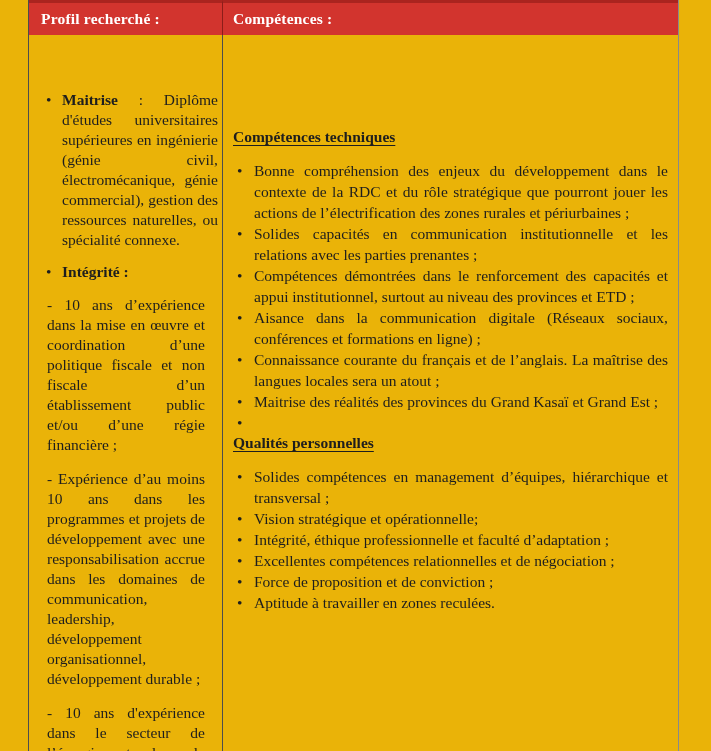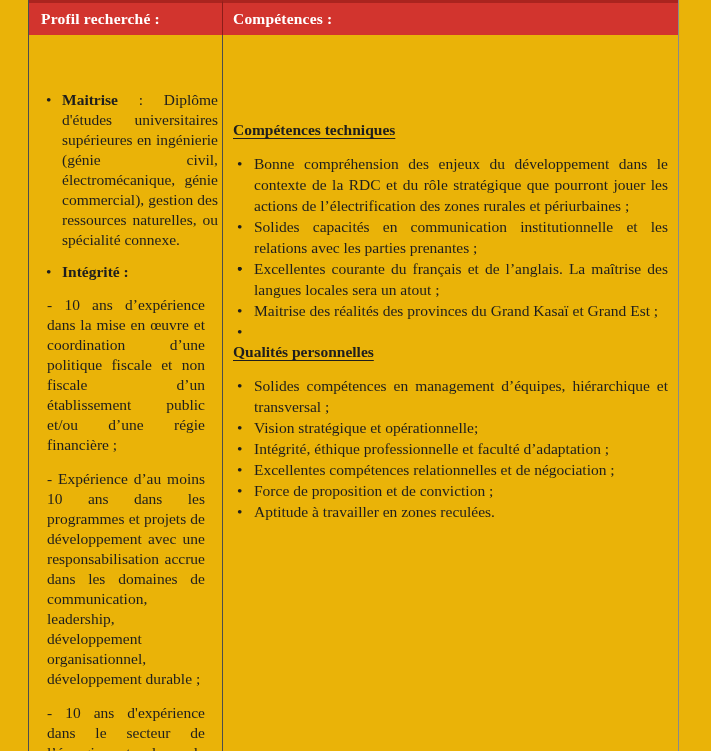--- a/index.html
+++ b/index.html
@@ -50,21 +50,21 @@
     text-align: justify;
     overflow: hidden;
   }
   .cell-left {
     border-right: 1px solid #4d4d4d;
     padding: 0 4px 0 5px;
     font-size: 15.5px;
     line-height: 20px;
   }
   .cell-right {
-    padding: 4px 10px;
+    padding: 11px 10px;
     font-size: 15.5px;
     line-height: 21px;
   }
 
   
   .pf-list { list-style: none; margin: 55px 0 0 0; padding: 0; }
   .pf-item { position: relative; padding-left: 28px; }
   .pf-item + .pf-item { margin-top: 12px; }
   .pf-item .blt { position: absolute; left: 12px; top: 0; }
 
@@ -119,27 +119,27 @@
     <div class="cell cell-right">
       <h3 class="cp-heading">Compétences techniques</h3>
       <ul class="cp-list">
           <li class="cp-item">
           <span class="blt">•</span><span>Bonne compréhension des enjeux du développement dans le contexte de la RDC et du rôle stratégique que pourront jouer les actions de l’électrification des zones rurales et périurbaines ;</span>
         </li>
           <li class="cp-item">
           <span class="blt">•</span><span>Solides capacités en communication institutionnelle et les relations avec les parties prenantes ;</span>
         </li>
           <li class="cp-item">
-          <span class="blt">•</span>
+          <span class="blt">•</span><span>Compétences démontrées dans le renforcement des capacités et appui institutionnel, surtout au niveau des provinces et ETD ;</span>
         </li>
           <li class="cp-item">
-          <span class="blt">•</span>
+          <span class="blt">•</span><span>Aisance dans la communication digitale (Réseaux sociaux, conférences et formations en ligne) ;</span>
         </li>
           <li class="cp-item">
-          <span class="blt">•</span><span>Excellentes courante du français et de l’anglais. La maîtrise des langues locales sera un atout ;</span>
+          <span class="blt">•</span><span>Connaissance courante du français et de l’anglais. La maîtrise des langues locales sera un atout ;</span>
         </li>
           <li class="cp-item">
           <span class="blt">•</span><span>Maitrise des réalités des provinces du Grand Kasaï et Grand Est ;</span>
         </li>
           <li class="cp-item">
           <span class="blt">•</span>
         </li>
         </ul>
 
       <h3 class="cp-heading">Qualités personnelles</h3>

